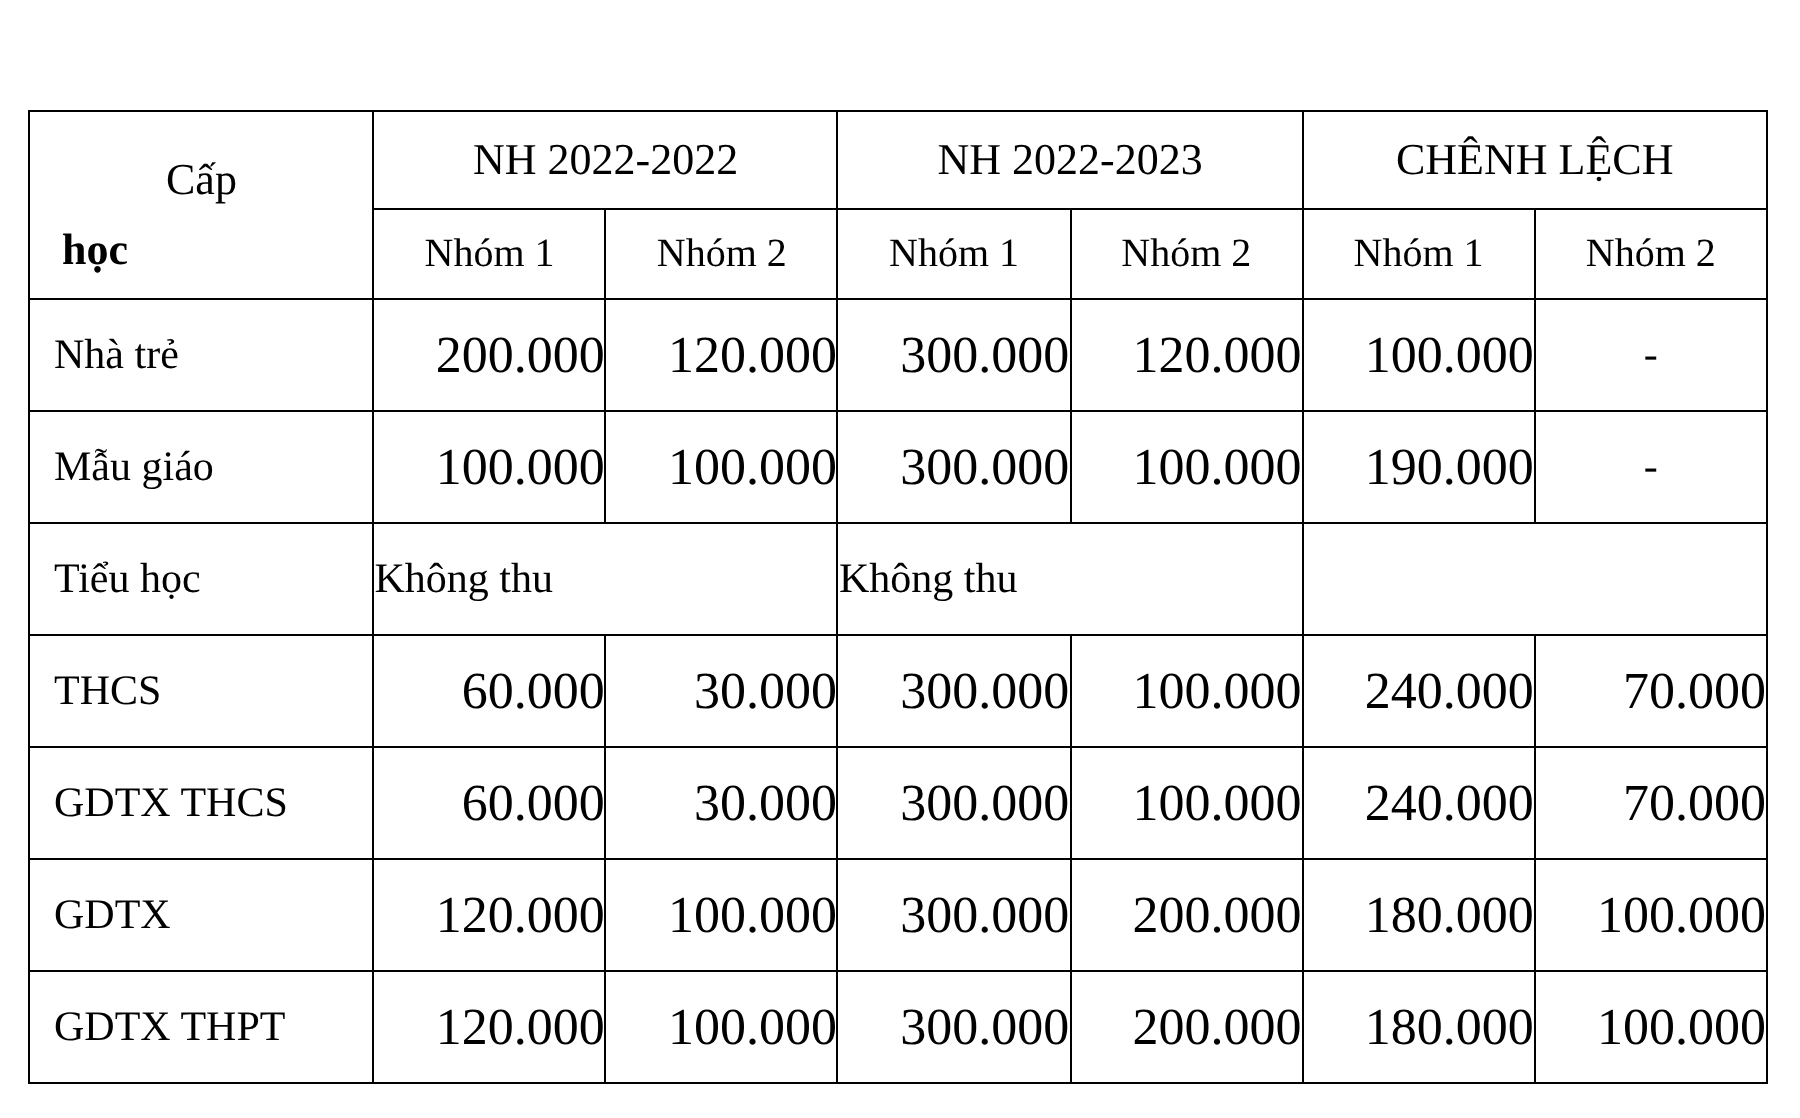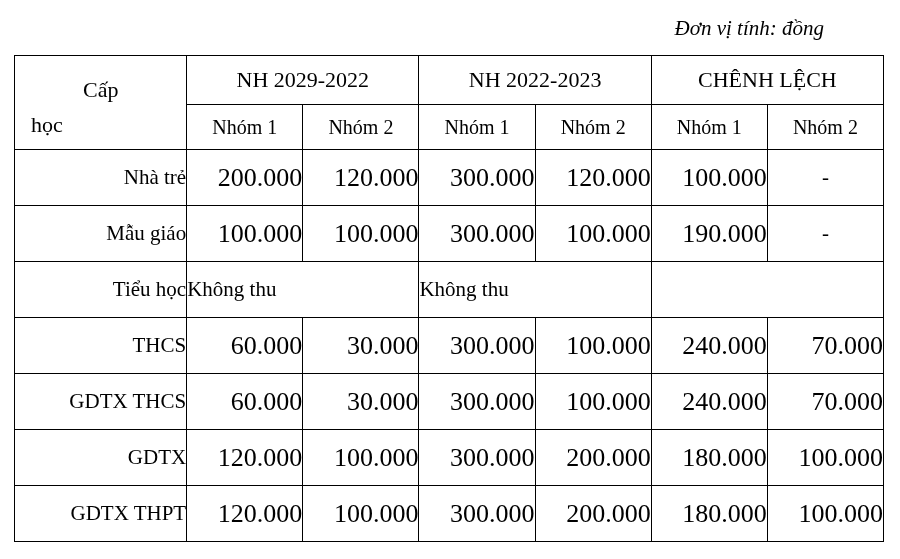--- a/index.html
+++ b/index.html
@@ -60,37 +60,38 @@
     line-height: 1.55;
   }
   .hdr-cap .cap-word {
     display: block;
     padding-left: 52px;
     margin-top: 10px;
   }
   .hdr-cap .hoc-word {
     display: block;
     padding-left: 0px;
+    font-weight: bold;
   }
   .hdr-year {
     text-align: center;
     font-weight: bold;
     font-size: 22px;
     height: 48px;
   }
   .hdr-group {
     text-align: center;
     font-weight: bold;
     font-size: 20px;
     height: 44px;
     margin-top: 40px;
   }
   
   td.rowlabel {
-    text-align: right;
+    text-align: left;
     padding-left: 12px !important;
     font-size: 21px;
     height: 55px;
     white-space: nowrap;
   }
   td.num {
     text-align: right;
     font-size: 26px;
     height: 55px;
   }
@@ -105,40 +106,39 @@
     height: 55px;
   }
   col.c-label { width: 172px; }
   col.c-n { width: 116px; }
 </style>
 </head>
 <body>
 
 <div class="page">
 
-  <div class="unit-note">Đơn vị tính: đồng</div>
 
   <div class="table-wrap">
     <table class="fee-table">
       <colgroup>
         <col class="c-label">
         <col class="c-n">
           <col class="c-n">
         <col class="c-n">
           <col class="c-n">
         <col class="c-n">
           <col class="c-n">
       </colgroup>
       <thead>
         <tr>
           <td class="hdr-cap" rowspan="2">
             <span class="cap-word">Cấp</span>
             <span class="hoc-word">học</span>
           </td>
-          <td class="hdr-year" colspan="2">NH 2029-2022</td>
+          <td class="hdr-year" colspan="2">NH 2022-2022</td>
           <td class="hdr-year" colspan="2">NH 2022-2023</td>
           <td class="hdr-year" colspan="2">CHÊNH LỆCH</td>
         </tr>
         <tr>
           <td class="hdr-group">Nhóm 1</td>
           <td class="hdr-group">Nhóm 2</td>
           <td class="hdr-group">Nhóm 1</td>
           <td class="hdr-group">Nhóm 2</td>
           <td class="hdr-group">Nhóm 1</td>
           <td class="hdr-group">Nhóm 2</td>

